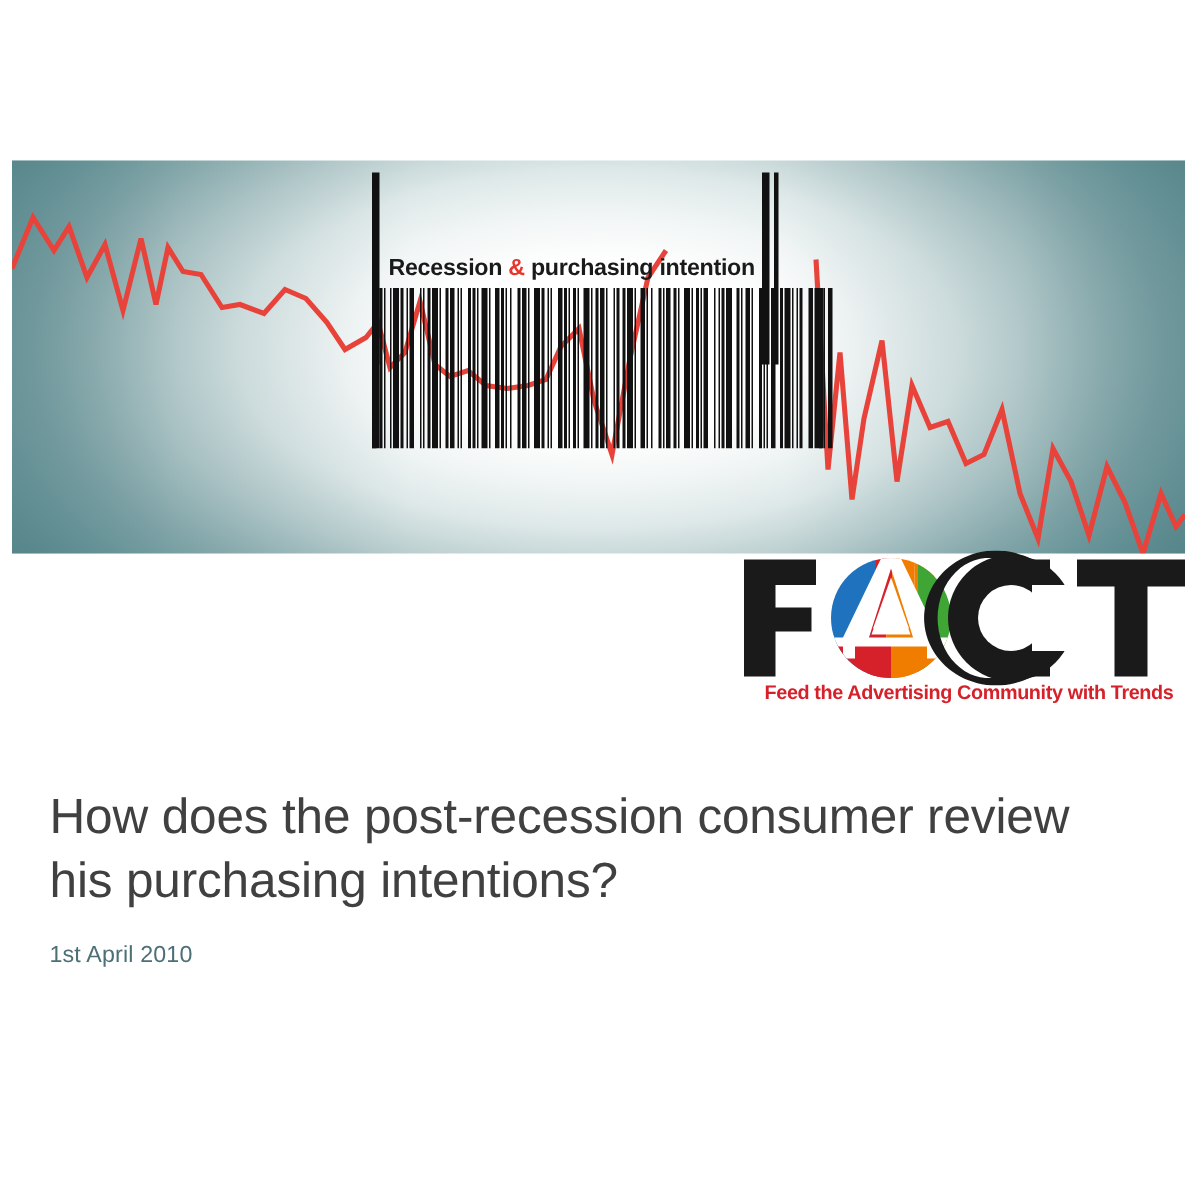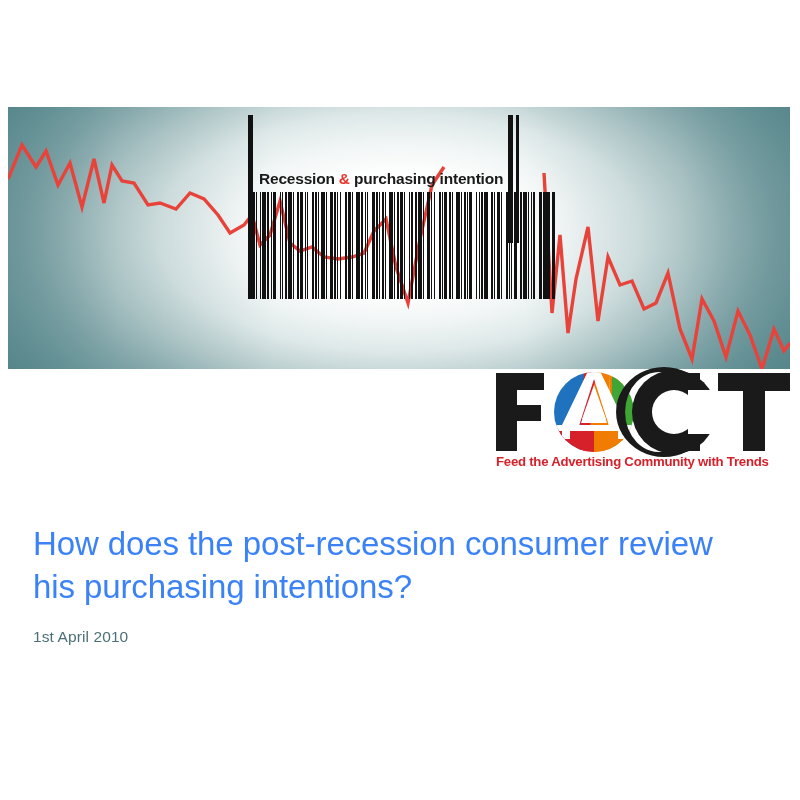--- a/index.html
+++ b/index.html
@@ -131,34 +131,35 @@
     left: 4px;
     top: 88px;
     width: 300px;
     font-family: "Liberation Sans", sans-serif;
     font-weight: bold;
     font-size: 13.2px;
     color: #d6212a;
     letter-spacing: -0.25px;
     white-space: nowrap;
     line-height: 1;
+    text-align: center;
   }
 
   
   #title-block {
     position: absolute;
     left: 33px;
     top: 523px;
     width: 730px;
   }
   #slide-title {
     font-family: "Liberation Sans", sans-serif;
     font-size: 33px;
     font-weight: normal;
-    color: #3b82f6;
+    color: #404040;
     line-height: 1.30;
     letter-spacing: -0.1px;
     margin: 0;
     max-width: 700px;
   }
   #slide-date {
     font-family: "Liberation Sans", sans-serif;
     font-size: 15.5px;
     font-weight: normal;
     color: #4C7076;

